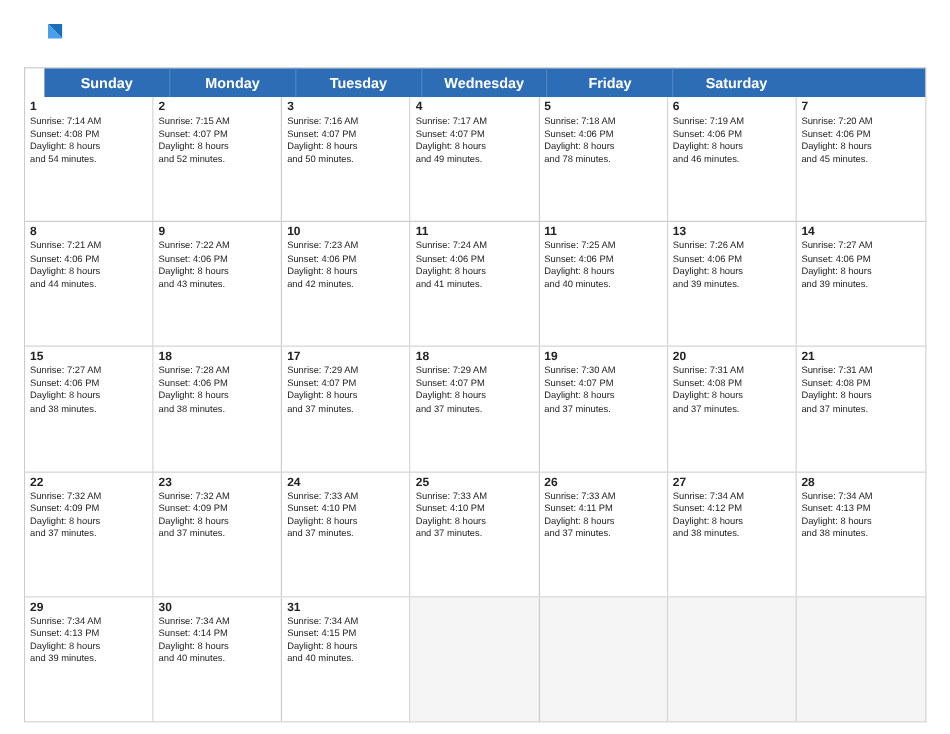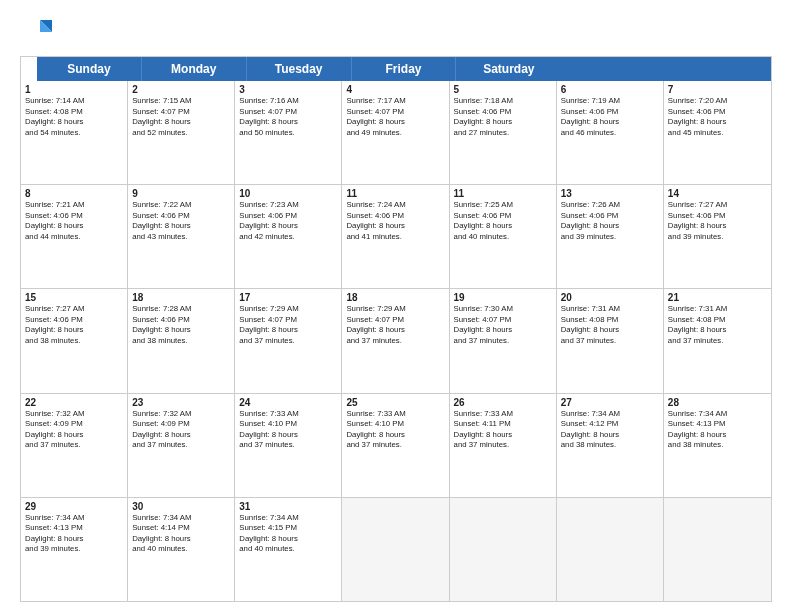--- a/index.html
+++ b/index.html
@@ -127,20 +127,21 @@
       <div class="month-title"></div>
       <div class="location"></div>
     </div>
   </div>
 
   <div class="calendar">
     <div class="cal-header">
     <div class="cal-header-cell">Sunday</div>
         <div class="cal-header-cell">Monday</div>
         <div class="cal-header-cell">Tuesday</div>
+        <div class="cal-header-cell">Wednesday</div>
         <div class="cal-header-cell">Friday</div>
         <div class="cal-header-cell">Saturday</div>
       </div>
     <div class="cal-body">
     <div class="cal-row">
           <div class="cal-cell">
             <span class="day-num">1</span>
             <span class="cell-line">Sunrise: 7:14 AM</span>
             <span class="cell-line">Sunset: 4:08 PM</span>
             <span class="cell-line">Daylight: 8 hours</span>
@@ -165,21 +166,21 @@
             <span class="cell-line">Sunrise: 7:17 AM</span>
             <span class="cell-line">Sunset: 4:07 PM</span>
             <span class="cell-line">Daylight: 8 hours</span>
             <span class="cell-line">and 49 minutes.</span>
           </div>
           <div class="cal-cell">
             <span class="day-num">5</span>
             <span class="cell-line">Sunrise: 7:18 AM</span>
             <span class="cell-line">Sunset: 4:06 PM</span>
             <span class="cell-line">Daylight: 8 hours</span>
-            <span class="cell-line">and 27 minutes.</span>
+            <span class="cell-line">and 78 minutes.</span>
           </div>
           <div class="cal-cell">
             <span class="day-num">6</span>
             <span class="cell-line">Sunrise: 7:19 AM</span>
             <span class="cell-line">Sunset: 4:06 PM</span>
             <span class="cell-line">Daylight: 8 hours</span>
             <span class="cell-line">and 46 minutes.</span>
           </div>
           <div class="cal-cell">
             <span class="day-num">7</span>

